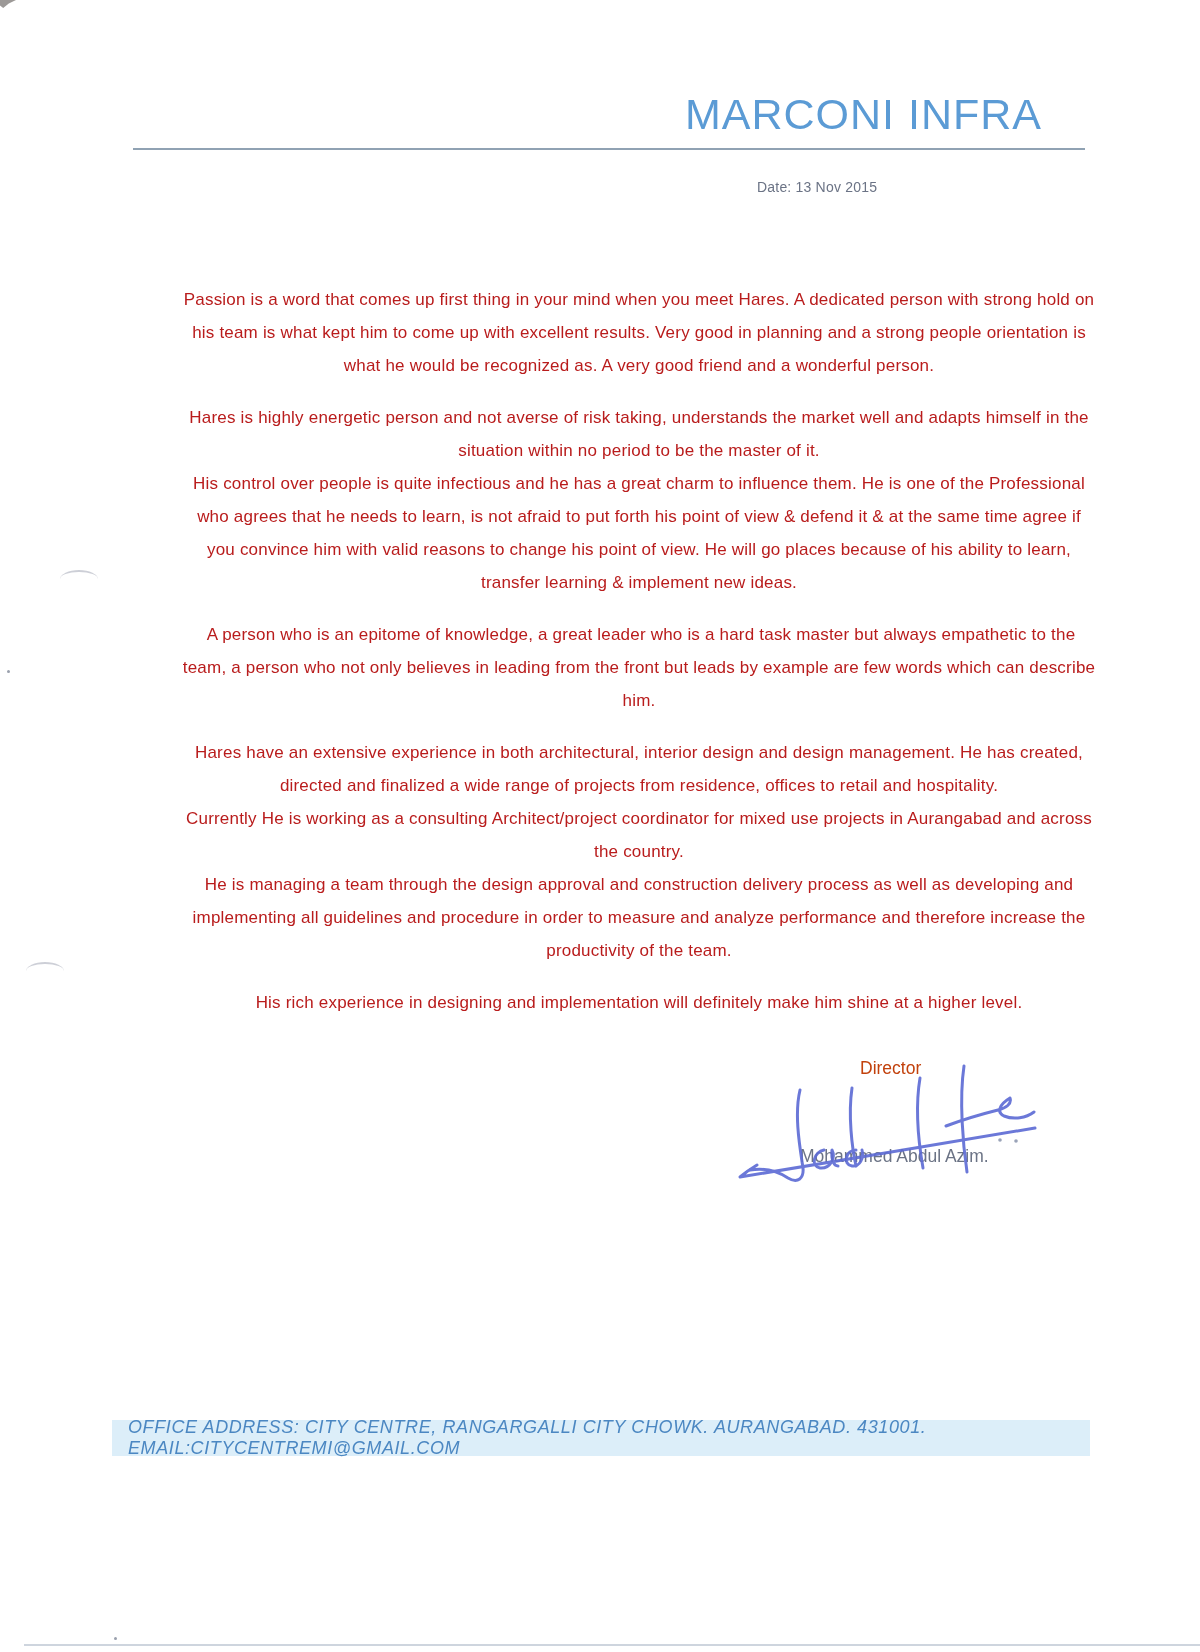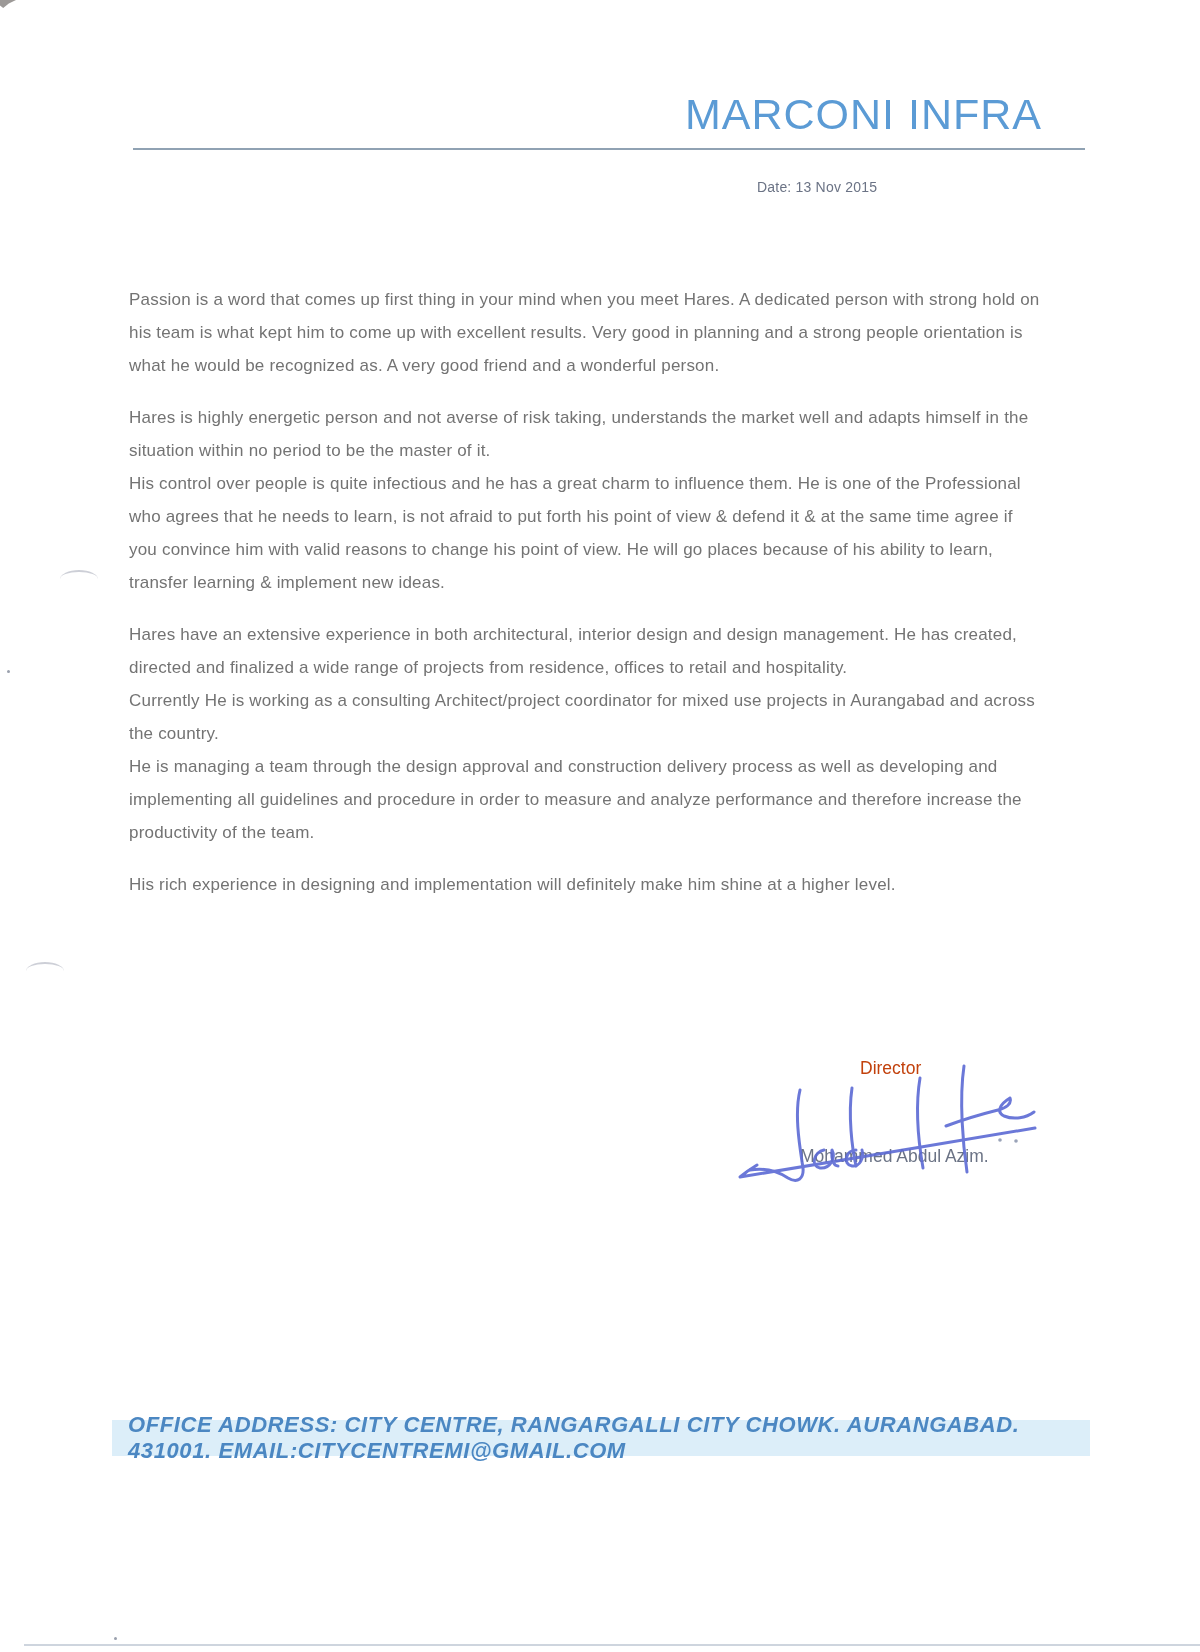--- a/index.html
+++ b/index.html
@@ -42,21 +42,21 @@
     position:absolute;top:1060px;left:700px;width:340px;height:140px;
     z-index:3;pointer-events:none;
   }
   .footer-band{
     position:absolute;top:1420px;left:112px;width:978px;height:36px;
     background:#dceef9;
     display:flex;align-items:center;
     padding-left:16px;box-sizing:border-box;
   }
   .footer-text{
-    font-size:22px;font-style:italic;font-weight:bold;
+    font-size:18px;font-style:italic;font-weight:normal;
     letter-spacing:.6px;color:#4b87c2;
   }
   .bottom-scan-line{
     position:absolute;top:1644px;left:24px;width:1176px;height:2px;
     background:#c2cbd6;opacity:.8;
   }
   .scan-arc{
     position:absolute;width:38px;height:16px;
     border:solid transparent;border-width:2px 0 0 0;
     border-top-color:#bdc0ca;border-radius:50%;opacity:.75;
@@ -77,30 +77,33 @@
 
 <div class="page">
 
   <div class="corner-speck"></div>
 
   <div class="company-title" style="color: rgb(91, 155, 213);">MARCONI INFRA</div>
   <div class="header-rule"></div>
 
   <div class="date-line">Date: 13 Nov 2015</div>
 
-  <div class="letter-body" style="color: #737373;">
+  <div class="letter-body" style="color: #b91c1c; text-align: center;">
       <div class="para">Passion is a word that comes up first thing in your mind when you meet Hares. A dedicated person with strong hold on
 his team is what kept him to come up with excellent results. Very good in planning and a strong people orientation is
 what he would be recognized as. A very good friend and a wonderful person.</div>
       <div class="para">Hares is highly energetic person and not averse of risk taking, understands the market well and adapts himself in the
 situation within no period to be the master of it.
 His control over people is quite infectious and he has a great charm to influence them. He is one of the Professional
 who agrees that he needs to learn, is not afraid to put forth his point of view &amp; defend it &amp; at the same time agree if
 you convince him with valid reasons to change his point of view. He will go places because of his ability to learn,
 transfer learning &amp; implement new ideas.</div>
+      <div class="para"> A person who is an epitome of knowledge, a great leader who is a hard task master but always empathetic to the
+team, a person who not only believes in leading from the front but leads by example are few words which can describe
+him.</div>
       <div class="para">Hares have an extensive experience in both architectural, interior design and design management. He has created,
 directed and finalized a wide range of projects from residence, offices to retail and hospitality.
 Currently He is working as a consulting Architect/project coordinator for mixed use projects in Aurangabad and across
 the country.
 He is managing a team through the design approval and construction delivery process as well as developing and
 implementing all guidelines and procedure in order to measure and analyze performance and therefore increase the
 productivity of the team.</div>
       <div class="para">His rich experience in designing and implementation will definitely make him shine at a higher level.</div>
     </div>
 

